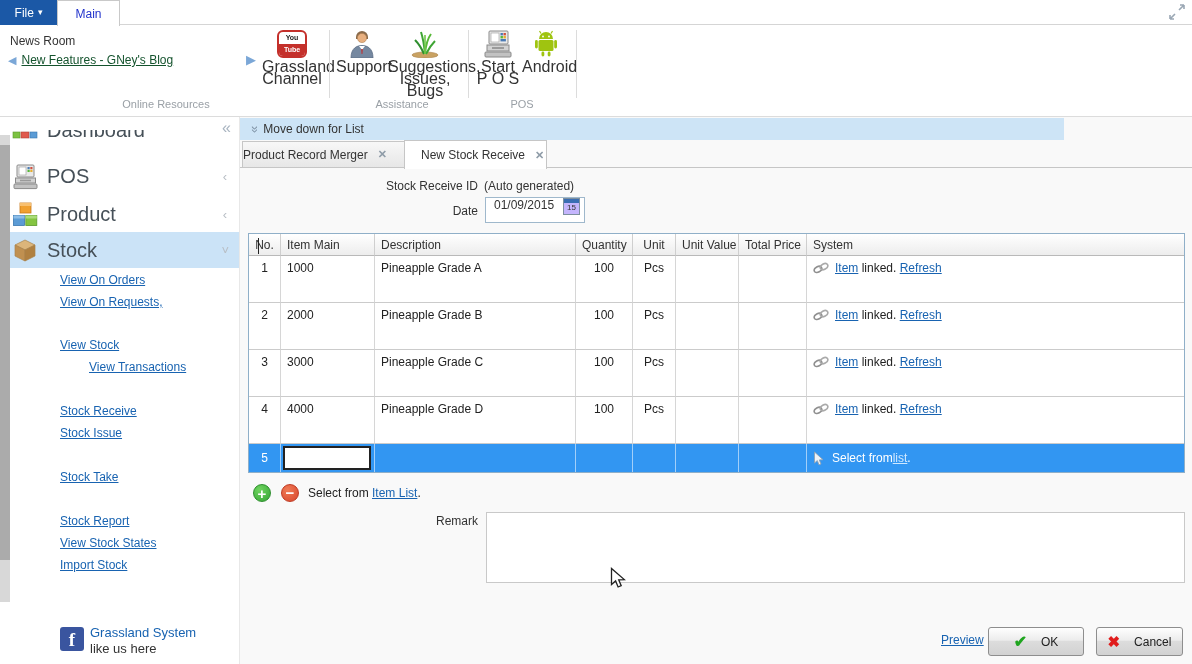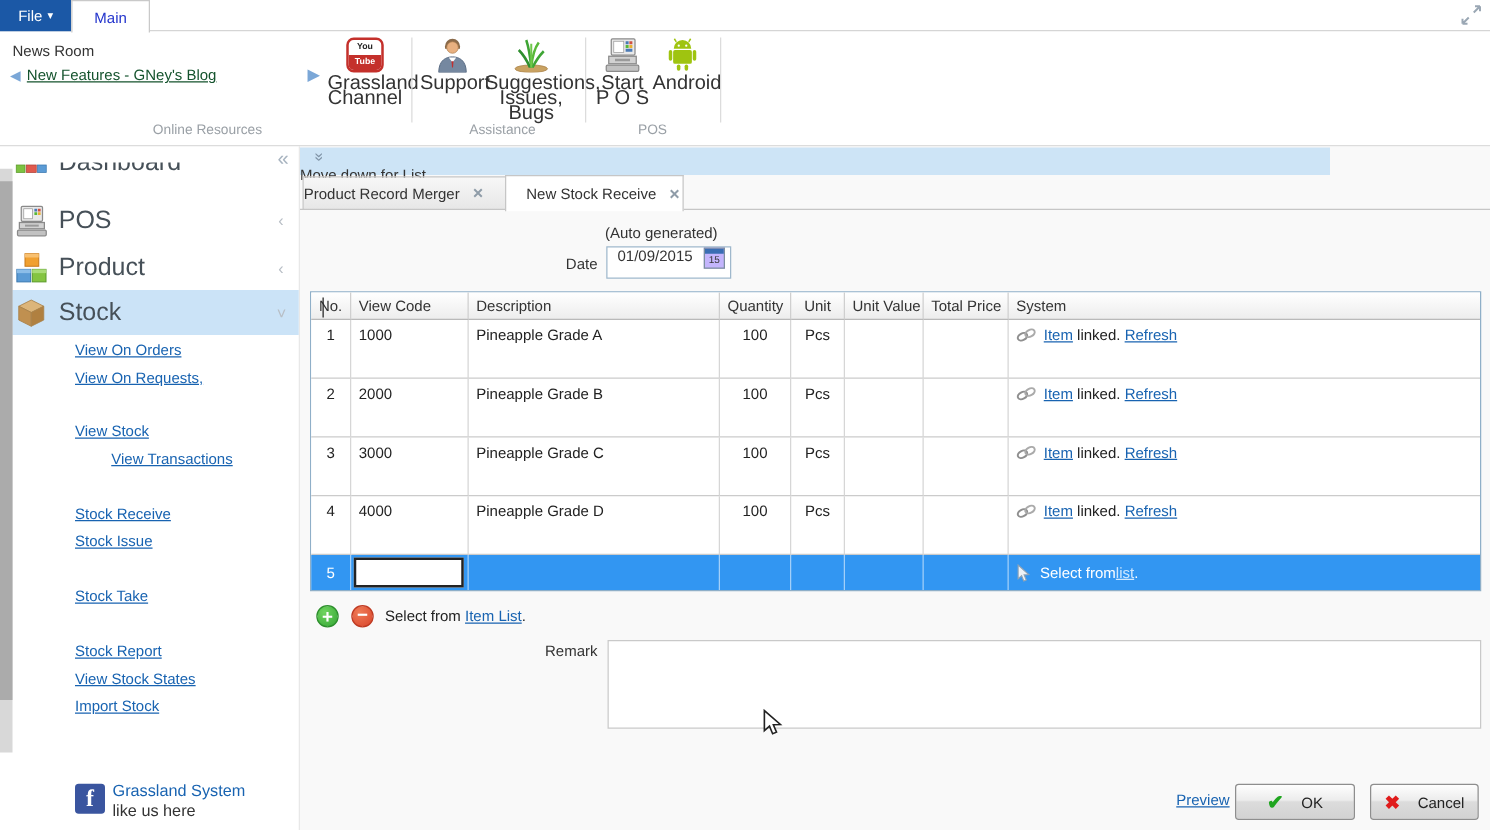--- a/index.html
+++ b/index.html
@@ -42,21 +42,21 @@
   .nav-chev { position:absolute; right:10px; color:#b8bec5; font-size:13px; }
   .dash-clip { position:absolute; left:12px; right:2px; top:13px; height:21px; overflow:hidden; }
   .dash-inner { display:flex; align-items:center; margin-top:-18px; height:37px; }
   .side-link { position:absolute; left:60px; font-size:12px; color:#1863b1; text-decoration:underline; white-space:nowrap; }
   .fb-icon { position:absolute; left:60px; top:510px; width:24px; height:24px; background:#3a559f; border-radius:3px; color:#fff; font-family:"Liberation Serif", serif; font-weight:bold; font-size:19px; text-align:center; line-height:26px; cursor:pointer; }
   .fb-title { position:absolute; left:90px; top:508px; font-size:13px; color:#1863b1; cursor:pointer; }
   .fb-sub { position:absolute; left:90px; top:524px; font-size:13px; color:#333; }
 
   
   .main { position:absolute; left:240px; top:117px; width:952px; height:547px; background:#f9f9f9; }
-  .movedown-bar { position:absolute; left:0; top:1px; width:824px; height:22px; background:#cde4f6; display:flex; align-items:flex-start; cursor:pointer;flex-direction:column; }
+  .movedown-bar { position:absolute; left:0; top:1px; width:824px; height:22px; background:#cde4f6; display:flex; align-items:center; cursor:pointer; }
   .movedown-icon { display:inline-block; transform:rotate(-90deg); color:#7f93a6; font-size:13px; margin:0 6px 0 10px; }
   .movedown-text { font-size:12px; color:#333; }
   .tabline { position:absolute; left:0; top:50px; width:952px; height:1px; background:#c6c6c6; }
   .doc-tab { position:absolute; display:flex; align-items:center; font-size:12px; color:#333; cursor:pointer; }
   .tab1 { left:2px; top:24px; width:192px; height:27px; background:linear-gradient(#f7f7f7,#e7e7e7); border:1px solid #c6c6c6; }
   .tab2 { left:164px; top:23px; width:143px; height:29px; background:#fff; border:1px solid #c6c6c6; border-bottom:none; padding-left:16px; z-index:2; }
   .tab-close { margin-left:10px; color:#8f9ca8; font-size:11px; font-weight:bold; }
   .form-label { position:absolute; width:238px; text-align:right; font-size:12px; color:#333; }
   .form-value { position:absolute; font-size:12px; color:#333; }
   .date-box { position:absolute; left:245px; top:80px; width:100px; height:26px; background:#fff; border:1px solid #9fb8cc; display:flex; align-items:flex-start; cursor:text; }
@@ -313,34 +313,35 @@
     <div class="tabline"></div>
     <div class="doc-tab tab1">
       <span>Product Record Merger</span>
       <span class="tab-close">✕</span>
     </div>
     <div class="doc-tab tab2">
       <span>New Stock Receive</span>
       <span class="tab-close">✕</span>
     </div>
 
+    <div class="form-label" style="left:0;top:62px;">Stock Receive ID</div>
     <div class="form-value" style="left:244px;top:62px;">(Auto generated)</div>
     <div class="form-label" style="left:0;top:87px;">Date</div>
     <div class="date-box">
       <span class="date-text">01/09/2015</span>
       <div class="cal-icon">
         <div class="cal-strip"></div>
         <div>15</div>
       </div>
     </div>
 
     <div class="grid">
       <div class="thead" id="table-header">
           <div class="th c0">No.</div>
-          <div class="th c1">View Code</div>
+          <div class="th c1">Item Main</div>
           <div class="th c2">Description</div>
           <div class="th c3">Quantity</div>
           <div class="th c4">Unit</div>
           <div class="th c5">Unit Value</div>
           <div class="th c6">Total Price</div>
           <div class="th c7">System</div>
         </div>
       <div id="table-rows">
           <div class="trow">
             <div class="td c0">1</div>

